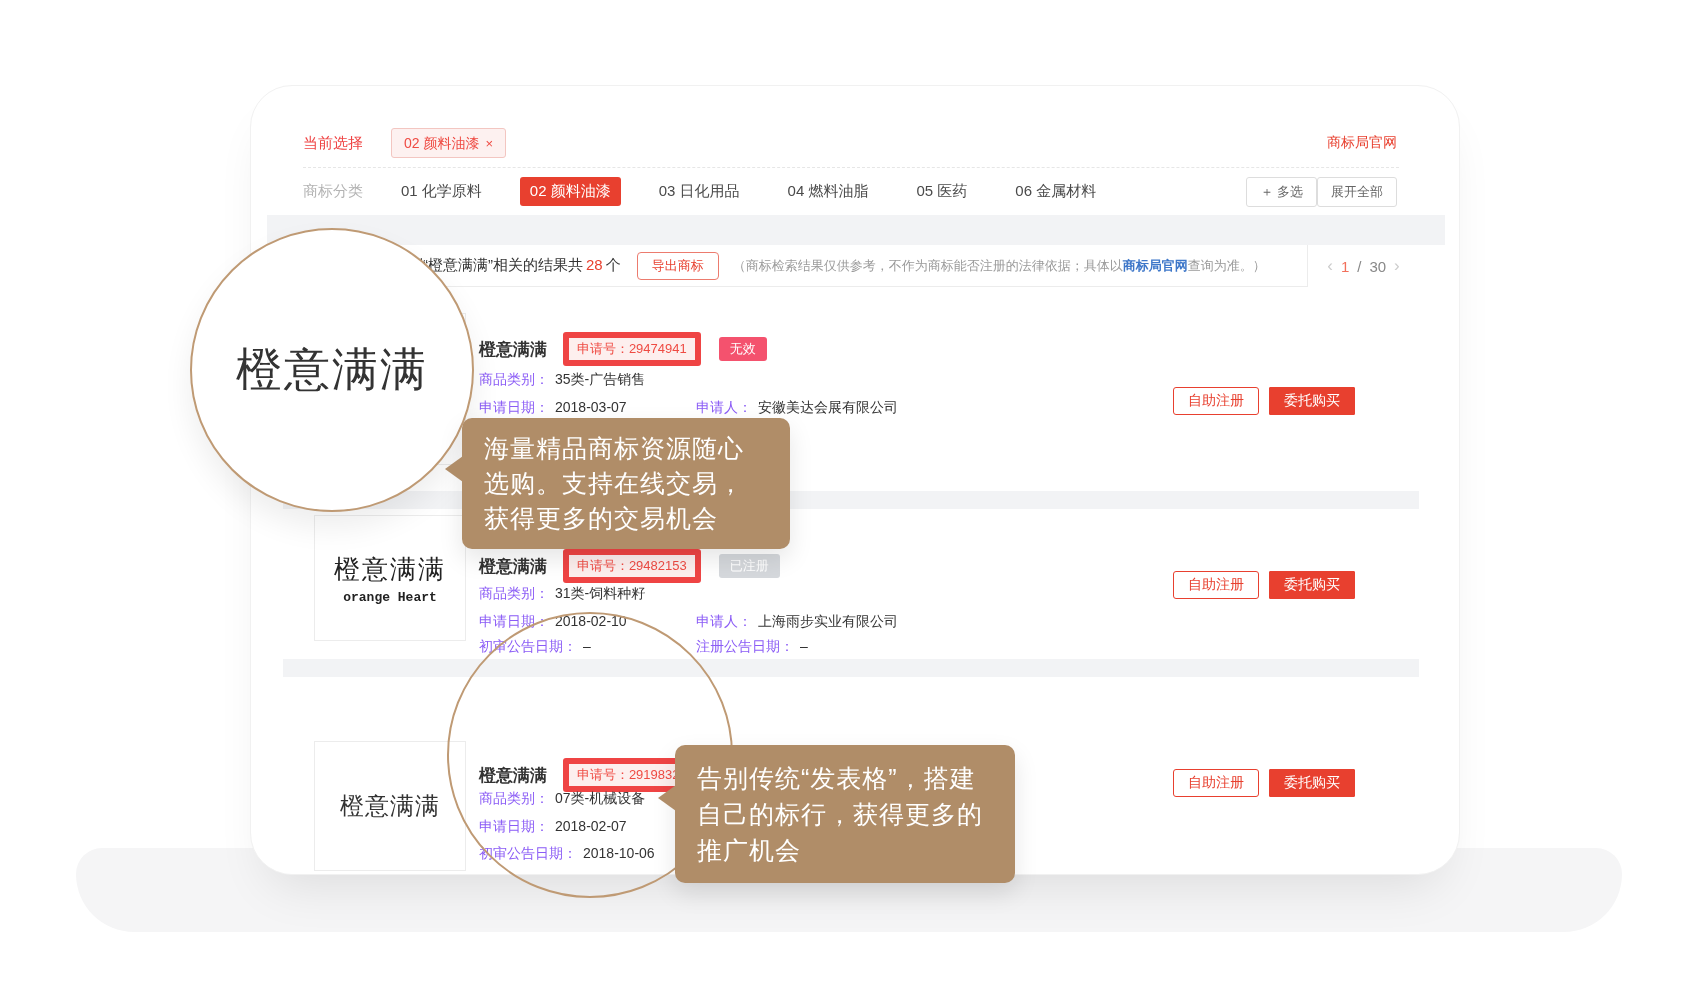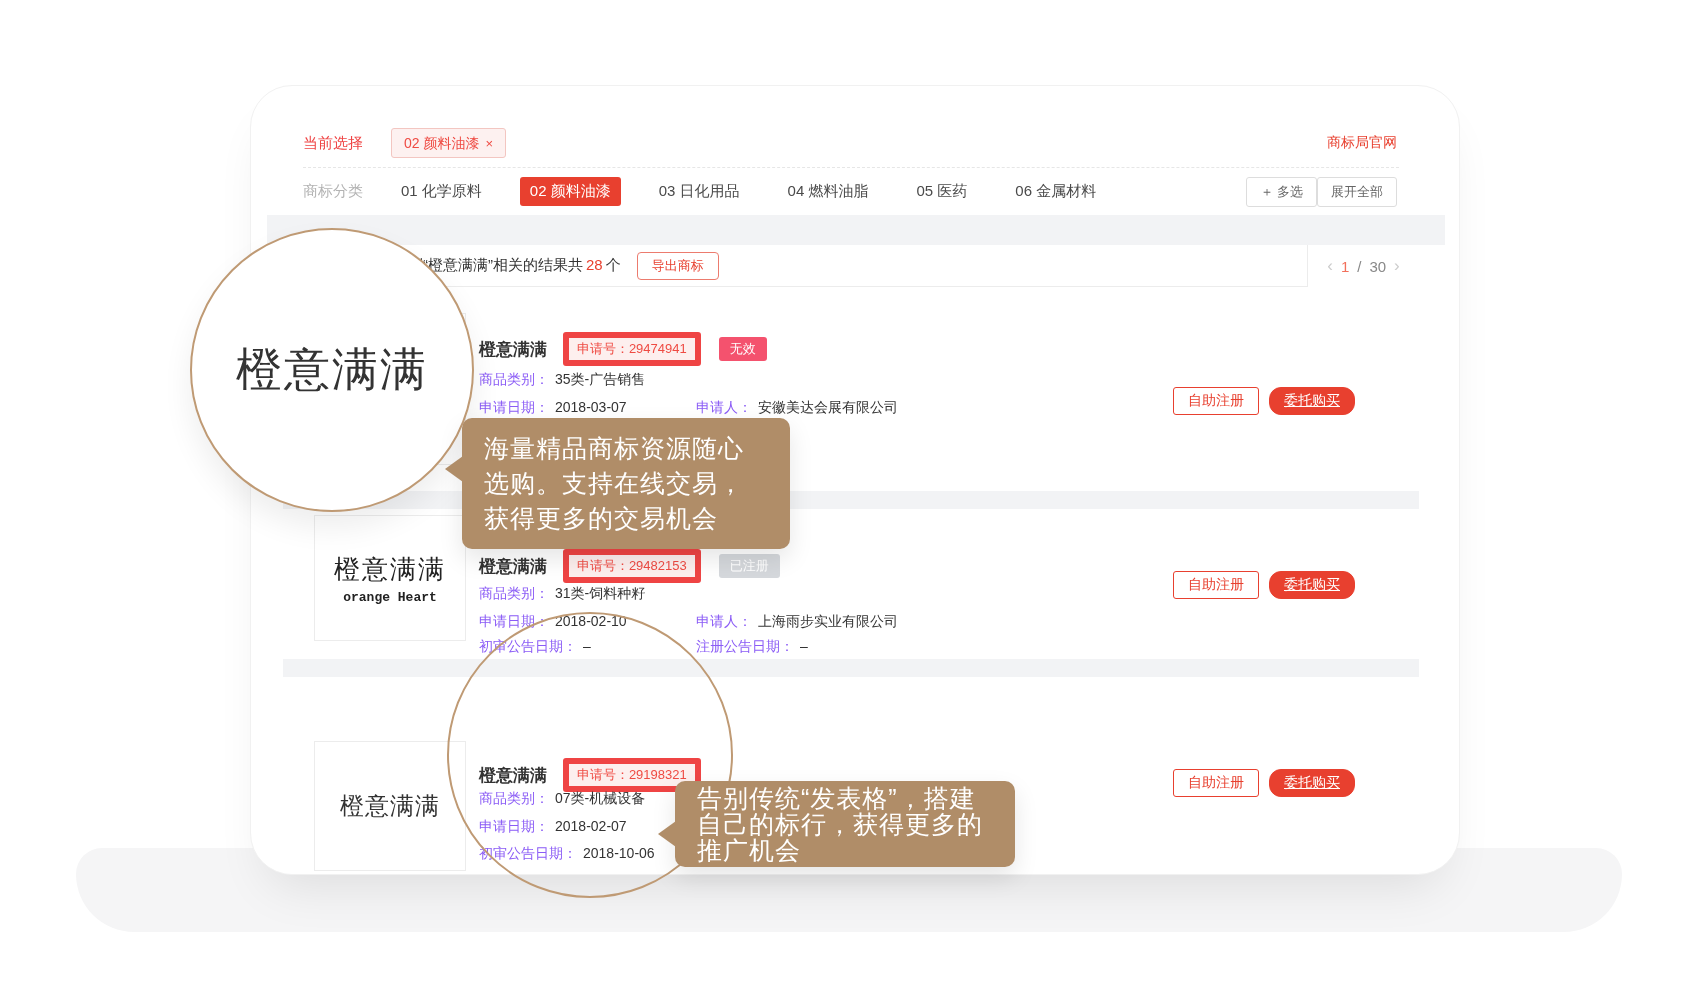--- a/index.html
+++ b/index.html
@@ -74,35 +74,35 @@
   .badge.invalid{background:var(--badge-invalid);}
   .badge.registered{background:var(--badge-registered);}
   .lbl{color:#8b5cf6;}
   .val{color:#333;margin-left:6px;}
   .col2{position:absolute;left:217px;}
 
   .btns{position:absolute;right:64px;display:flex;gap:10px;}
   .row1 .btns{top:100px;} .row2 .btns{top:62px;} .row3 .btns{top:92px;}
   .btn-outline{font-size:14px;color:var(--accent);border:1px solid var(--accent);border-radius:3px;
     background:#fff;padding:4px 14px;cursor:pointer;white-space:nowrap;}
-  .btn-solid{font-size:14px;color:#fff;border:1px solid var(--accent);border-radius:12px;
-    background:var(--accent);padding:4px 14px;cursor:pointer;white-space:nowrap;text-decoration:underline;}
+  .btn-solid{font-size:14px;color:#fff;border:1px solid var(--accent);border-radius:1px;
+    background:var(--accent);padding:4px 14px;cursor:pointer;white-space:nowrap;}
 
   
   .lens-circle{position:absolute;left:190px;top:228px;width:284px;height:284px;border-radius:50%;
     background:#fff;border:2px solid var(--circle-border);z-index:6;display:flex;align-items:center;
     justify-content:center;box-shadow:0 16px 30px rgba(0,0,0,.07);}
   .lens-text{font-size:46px;color:#333;font-weight:500;letter-spacing:2px;}
   .ring-circle{position:absolute;left:447px;top:612px;width:286px;height:286px;border-radius:50%;
     border:2px solid var(--circle-border);z-index:5;}
   .tooltip{position:absolute;background:var(--tooltip-bg);color:#fff;border-radius:10px;z-index:8;
     font-size:25px;line-height:35px;letter-spacing:1px;padding:13px 22px;
     box-shadow:0 10px 24px rgba(0,0,0,.10);}
   .tooltip1{left:462px;top:418px;width:328px;}
-  .tooltip2{left:675px;top:745px;width:340px;line-height:26px;padding:4px 22px;margin-top:36px;}
+  .tooltip2{left:675px;top:745px;width:340px;line-height:36px;padding:15px 22px;}
   .tt-arrow{position:absolute;left:-17px;width:0;height:0;
     border-top:13px solid transparent;border-bottom:13px solid transparent;
     border-right:18px solid var(--tooltip-bg);}
   .tooltip1 .tt-arrow{top:38px;} .tooltip2 .tt-arrow{top:40px;}
 </style>
 </head>
 <body>
 
 <div class="stage">
 
@@ -132,20 +132,21 @@
       </div>
     </div>
 
     <div class="gray-strip"></div>
 
     <div class="results-panel">
 
       <div class="results-header">
         <span class="rh-text"><span>当前分类下检索到“橙意满满”相关的结果共</span><span class="rh-count">28</span><span>个</span></span>
         <span class="export-btn">导出商标</span>
+        <span class="rh-note"><span>（商标检索结果仅供参考，不作为商标能否注册的法律依据；具体以</span><span class="lnk">商标局官网</span><span>查询为准。）</span></span>
         <span class="pagination">
           <span class="pg-arrow">‹</span>
           <span class="pg-cur">1</span>
           <span class="pg-sep">/</span>
           <span class="pg-total">30</span>
           <span class="pg-arrow">›</span>
         </span>
       </div>
 
       <div class="row row1">

